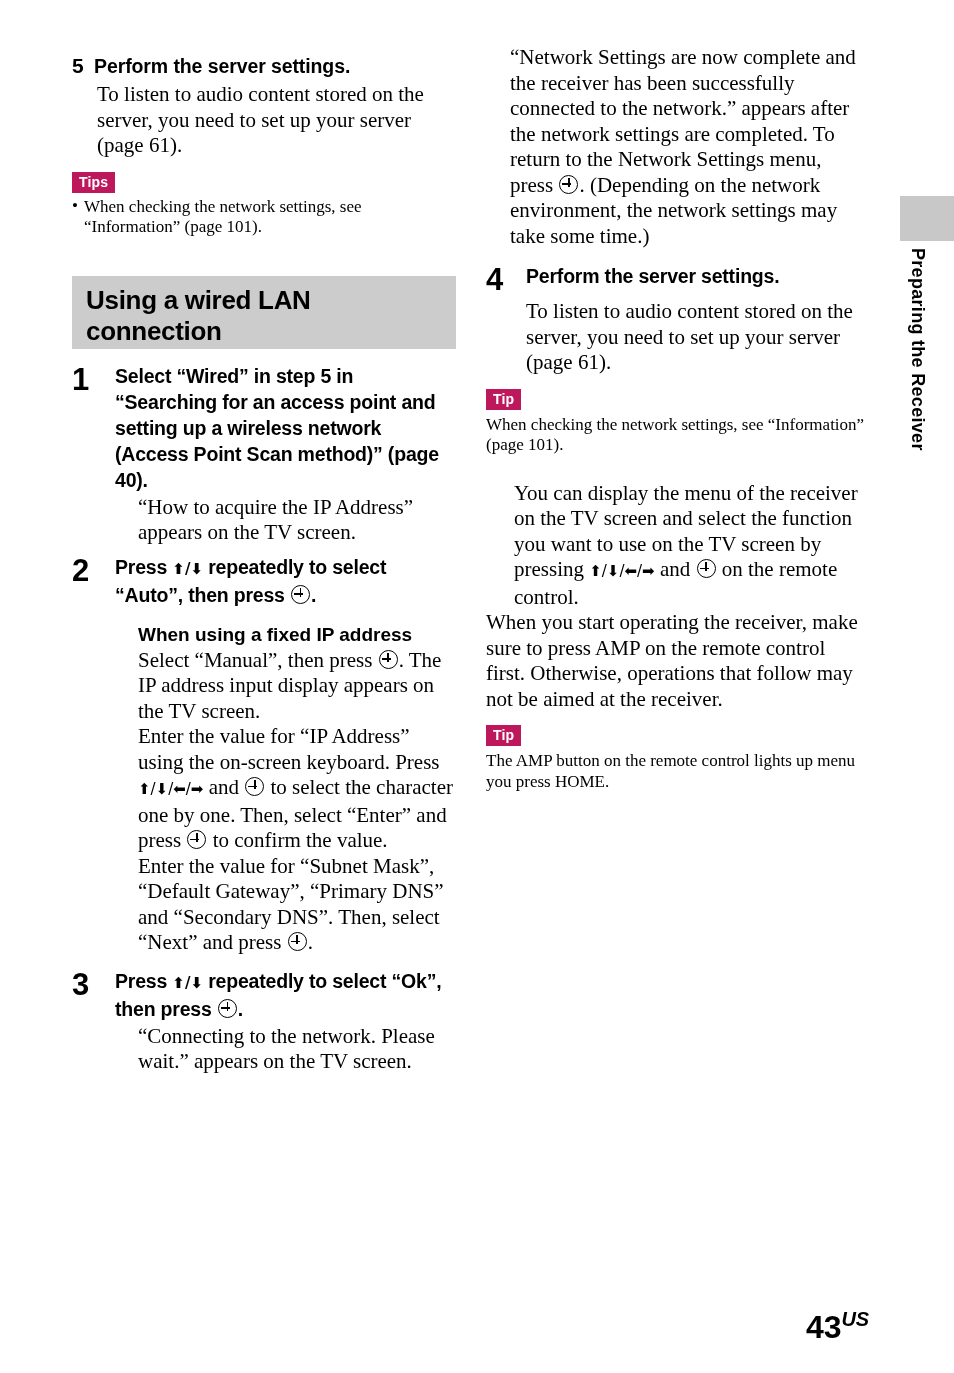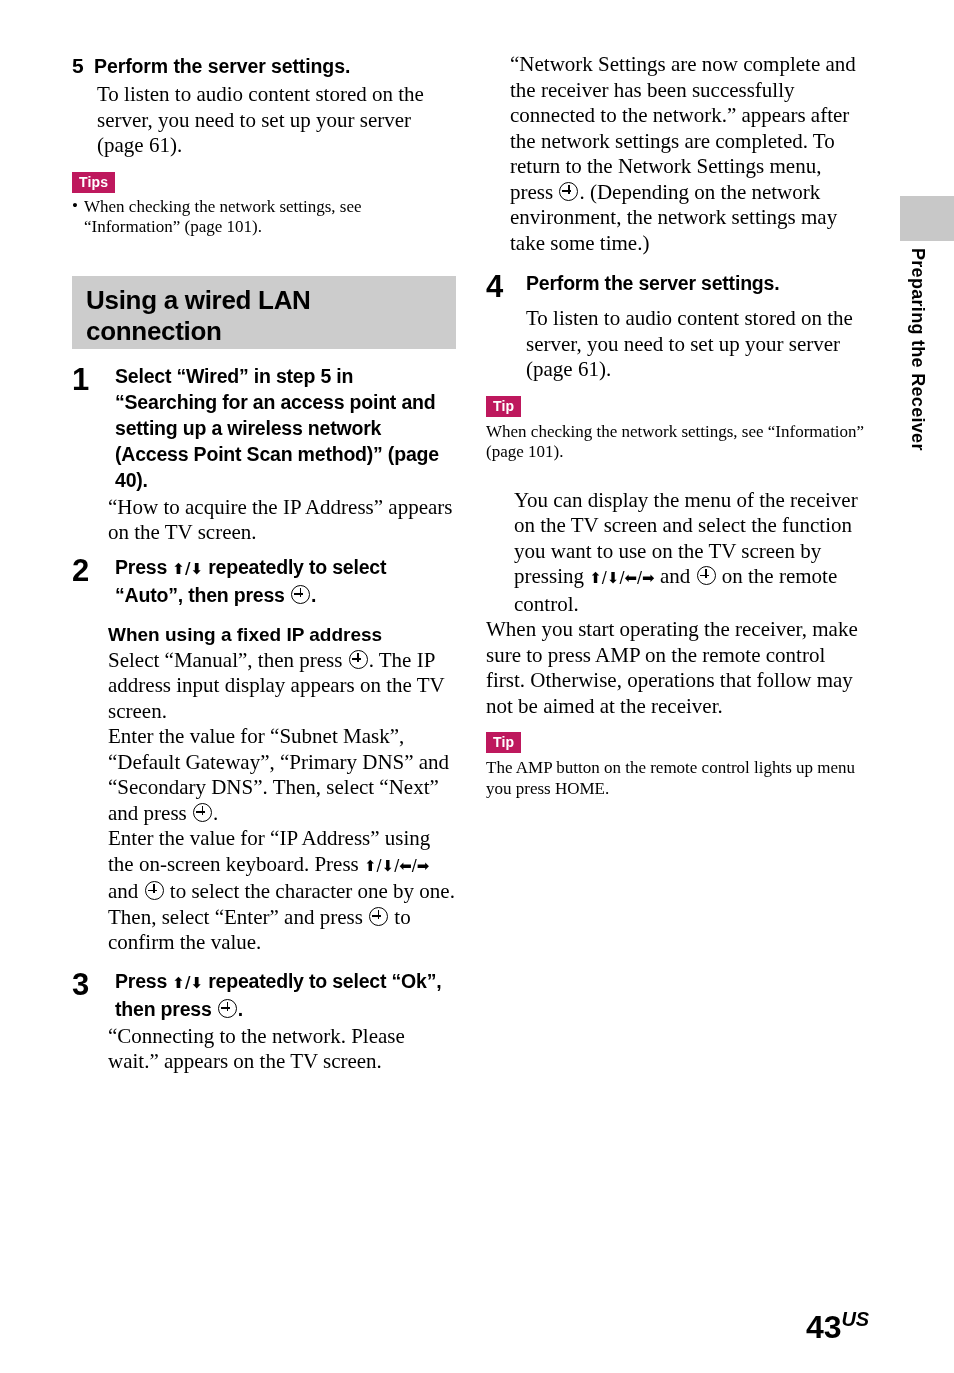--- a/index.html
+++ b/index.html
@@ -23,21 +23,21 @@
   
   .col-left {
     position: absolute;
     left: 72px;
     top: 52px;
     width: 384px;
   }
   .col-right {
     position: absolute;
     left: 486px;
-    top: 52px;
+    top: 45px;
     width: 380px;
   }
 
   
   .step {
     display: flex;
     align-items: flex-start;
     margin-bottom: 2px;
   }
   .step-num-sm {
@@ -73,21 +73,21 @@
     letter-spacing: -0.2px;
     flex: 1 1 auto;
   }
 
   .body-indent {
     margin-left: 25px;
     font-size: 21px;
     line-height: 25.5px;
   }
   .body-indent-lg {
-    margin-left: 36px;
+    margin-left: 66px;
     font-size: 21px;
     line-height: 25.5px;
   }
   .body-plain {
     font-size: 21px;
     line-height: 25.5px;
   }
 
   
   .tip-badge {
@@ -275,24 +275,24 @@
         <span>Press </span><span class="arrows">⬆/⬇</span><span> repeatedly to select “Auto”, then press </span><span class="enter-icon"></span><span>.</span>
       </div>
     </div>
 
     <div class="body-indent-lg" style="margin-top:14px;">
       <div class="sub-head">When using a fixed IP address</div>
       <div class="body-plain">
         <span>Select “Manual”, then press </span><span class="enter-icon"></span><span>. The IP address input display appears on the TV screen.</span>
       </div>
       <div class="body-plain">
+        <span>Enter the value for “IP Address” using the on-screen keyboard. Press </span><span class="arrows">⬆/⬇/⬅/➡</span><span> and </span><span class="enter-icon"></span><span> to select the character one by one. Then, select “Enter” and press </span><span class="enter-icon"></span><span> to confirm the value.</span>
+      </div>
+      <div class="body-plain">
         <span>Enter the value for “Subnet Mask”, “Default Gateway”, “Primary DNS” and “Secondary DNS”. Then, select “Next” and press </span><span class="enter-icon"></span><span>.</span>
-      </div>
-      <div class="body-plain">
-        <span>Enter the value for “IP Address” using the on-screen keyboard. Press </span><span class="arrows">⬆/⬇/⬅/➡</span><span> and </span><span class="enter-icon"></span><span> to select the character one by one. Then, select “Enter” and press </span><span class="enter-icon"></span><span> to confirm the value.</span>
       </div>
     </div>
 
     <div class="step" style="margin-top:12px;">
       <div class="step-num-lg">3</div>
       <div class="step-title-lg">
         <span>Press </span><span class="arrows">⬆/⬇</span><span> repeatedly to select “Ok”, then press </span><span class="enter-icon"></span><span>.</span>
       </div>
     </div>
     <div class="body-indent-lg">“Connecting to the network. Please wait.” appears on the TV screen.</div>

